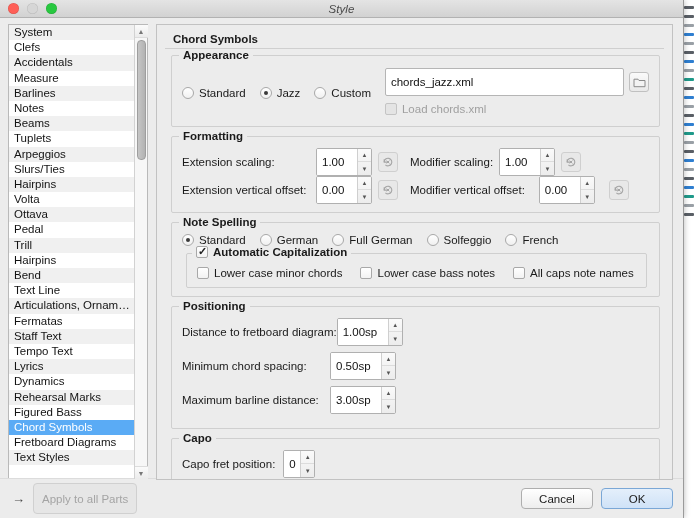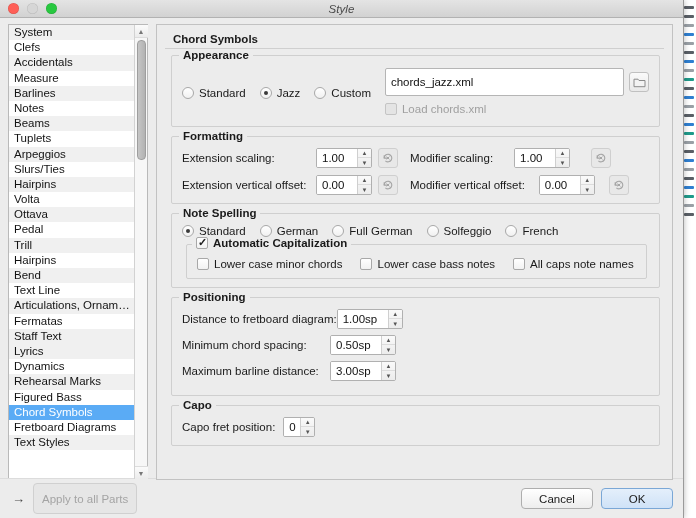--- a/index.html
+++ b/index.html
@@ -171,21 +171,21 @@
   .check.disabled { color: #a0a0a0; }
 
   .textfield {
     background: #fff; border: 1px solid #b5b5b5; border-radius: 2px;
     height: 28px; line-height: 18px; padding: 0 5px;
     font-size: 11.5px; color: #111;
     display: flex; align-items: center;
   }
 
   .spin {
-    display: inline-flex; align-items: stretch; height: 20px;
+    display: inline-flex; align-items: stretch; height: 28px;
     border: 1px solid #b0b0b0; border-radius: 2px; background: #fff;
     overflow: hidden;
   }
   .spin .val {
     padding: 0 5px; display: flex; align-items: center;
     font-size: 11.5px; color: #111; background: #fff;
   }
   .spin .arrows {
     width: 14px; flex: 0 0 14px;
     border-left: 1px solid #cfcfcf;
@@ -303,20 +303,21 @@
           <div class="side-item">Volta</div>
           <div class="side-item alt">Ottava</div>
           <div class="side-item">Pedal</div>
           <div class="side-item alt">Trill</div>
           <div class="side-item">Hairpins</div>
           <div class="side-item alt">Bend</div>
           <div class="side-item">Text Line</div>
           <div class="side-item alt">Articulations, Ornaments</div>
           <div class="side-item">Fermatas</div>
           <div class="side-item alt">Staff Text</div>
+          <div class="side-item">Tempo Text</div>
           <div class="side-item alt">Lyrics</div>
           <div class="side-item">Dynamics</div>
           <div class="side-item alt">Rehearsal Marks</div>
           <div class="side-item">Figured Bass</div>
           <div class="side-item selected">Chord Symbols</div>
           <div class="side-item">Fretboard Diagrams</div>
           <div class="side-item alt">Text Styles</div>
         </div>
       <div class="vscroll">
         <div class="arrow up">▲</div>
@@ -383,39 +384,39 @@
                     </span>
                   </span>
                   <span class="iconbtn disabled">
                     <svg width="12" height="12" viewBox="0 0 12 12" aria-hidden="true">
                       <path d="M2.2 6a3.8 3.8 0 1 1 1.2 2.8" fill="none" stroke="#4a4a4a" stroke-width="1.1"></path>
                       <path d="M2.2 3.2v2.9h2.9" fill="none" stroke="#4a4a4a" stroke-width="1.1"></path>
                       <path d="M4.6 4.6l2.8 2.8M7.4 4.6l-2.8 2.8" stroke="#4a4a4a" stroke-width="1"></path>
                     </svg>
                   </span>
                 </div>
-                <div class="row" style="gap: 21px; margin-left: 12px;">
+                <div class="row" style="gap: 6px; margin-left: 12px;">
                   <span class="lbl" style="min-width: 0px;">Modifier scaling:</span>
                   <span class="spin">
                     <span class="val" style="width: 40px;">1.00</span>
                     <span class="arrows">
                       <span>▲</span>
                       <span>▼</span>
                     </span>
                   </span>
                   <span class="iconbtn disabled">
                     <svg width="12" height="12" viewBox="0 0 12 12" aria-hidden="true">
                       <path d="M2.2 6a3.8 3.8 0 1 1 1.2 2.8" fill="none" stroke="#4a4a4a" stroke-width="1.1"></path>
                       <path d="M2.2 3.2v2.9h2.9" fill="none" stroke="#4a4a4a" stroke-width="1.1"></path>
                       <path d="M4.6 4.6l2.8 2.8M7.4 4.6l-2.8 2.8" stroke="#4a4a4a" stroke-width="1"></path>
                     </svg>
                   </span>
                 </div>
               </div>
-              <div class="row" style="margin-top: 7px;">
+              <div class="row" style="">
                 <div class="row" style="gap: 6px;">
                   <span class="lbl" style="min-width: 128px;">Extension vertical offset:</span>
                   <span class="spin">
                     <span class="val" style="width: 40px;">0.00</span>
                     <span class="arrows">
                       <span>▲</span>
                       <span>▼</span>
                     </span>
                   </span>
                   <span class="iconbtn disabled">

